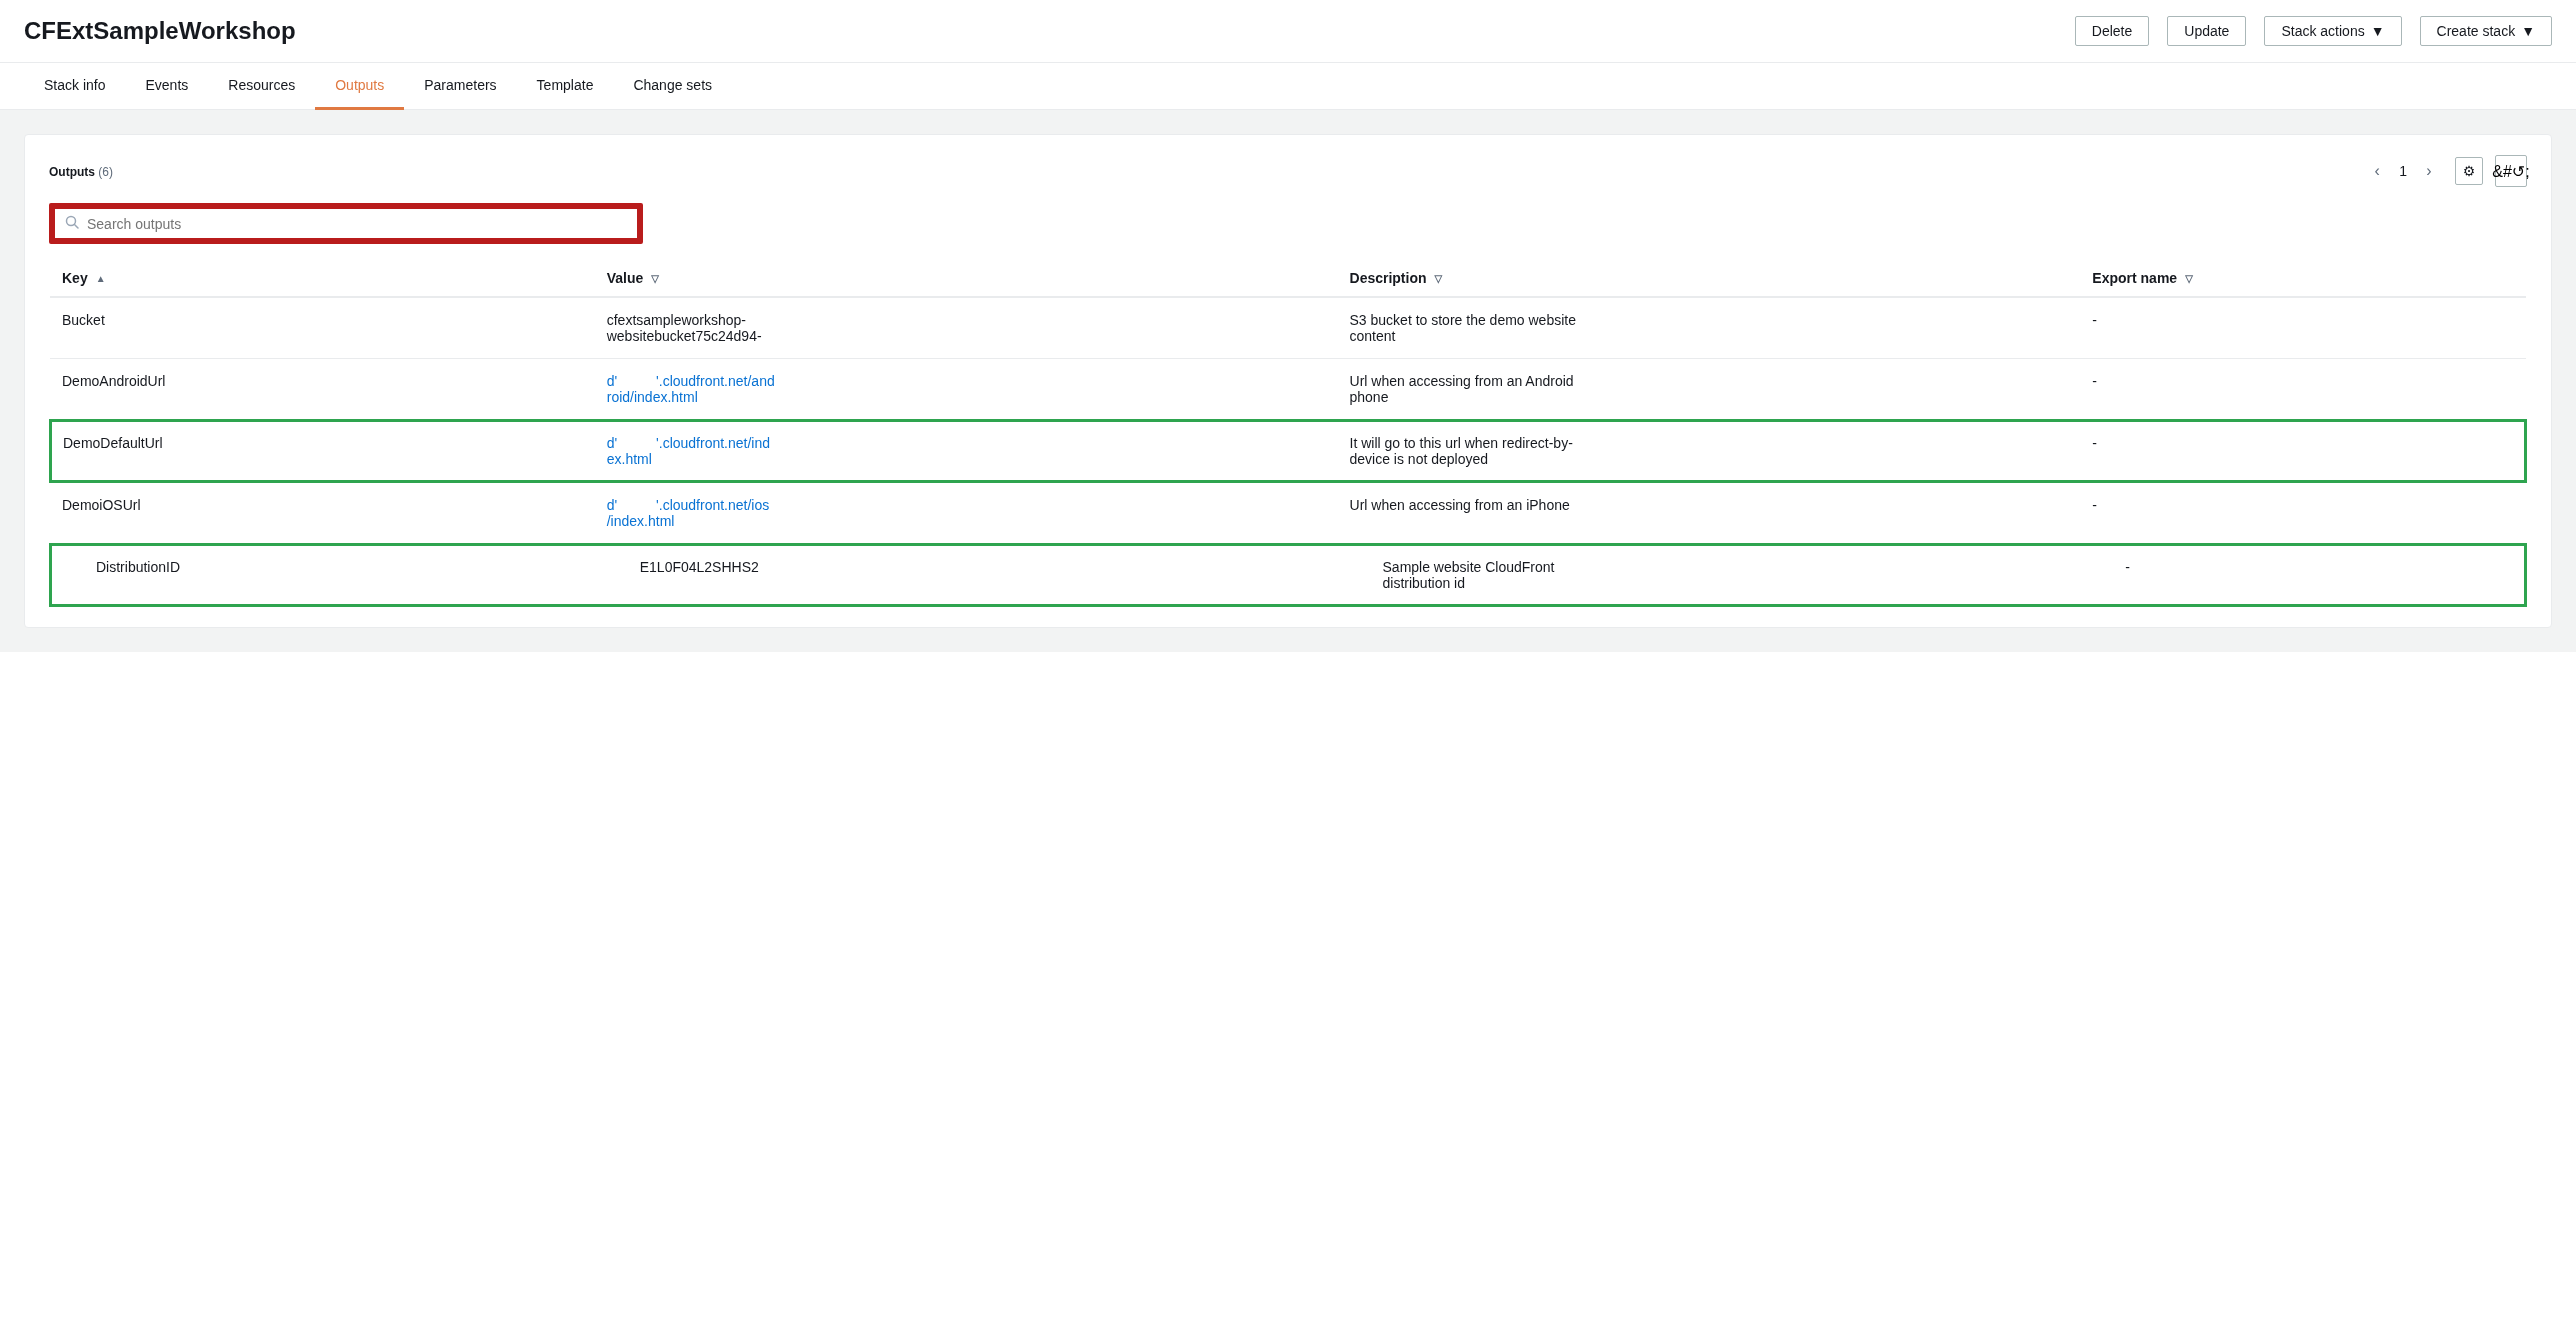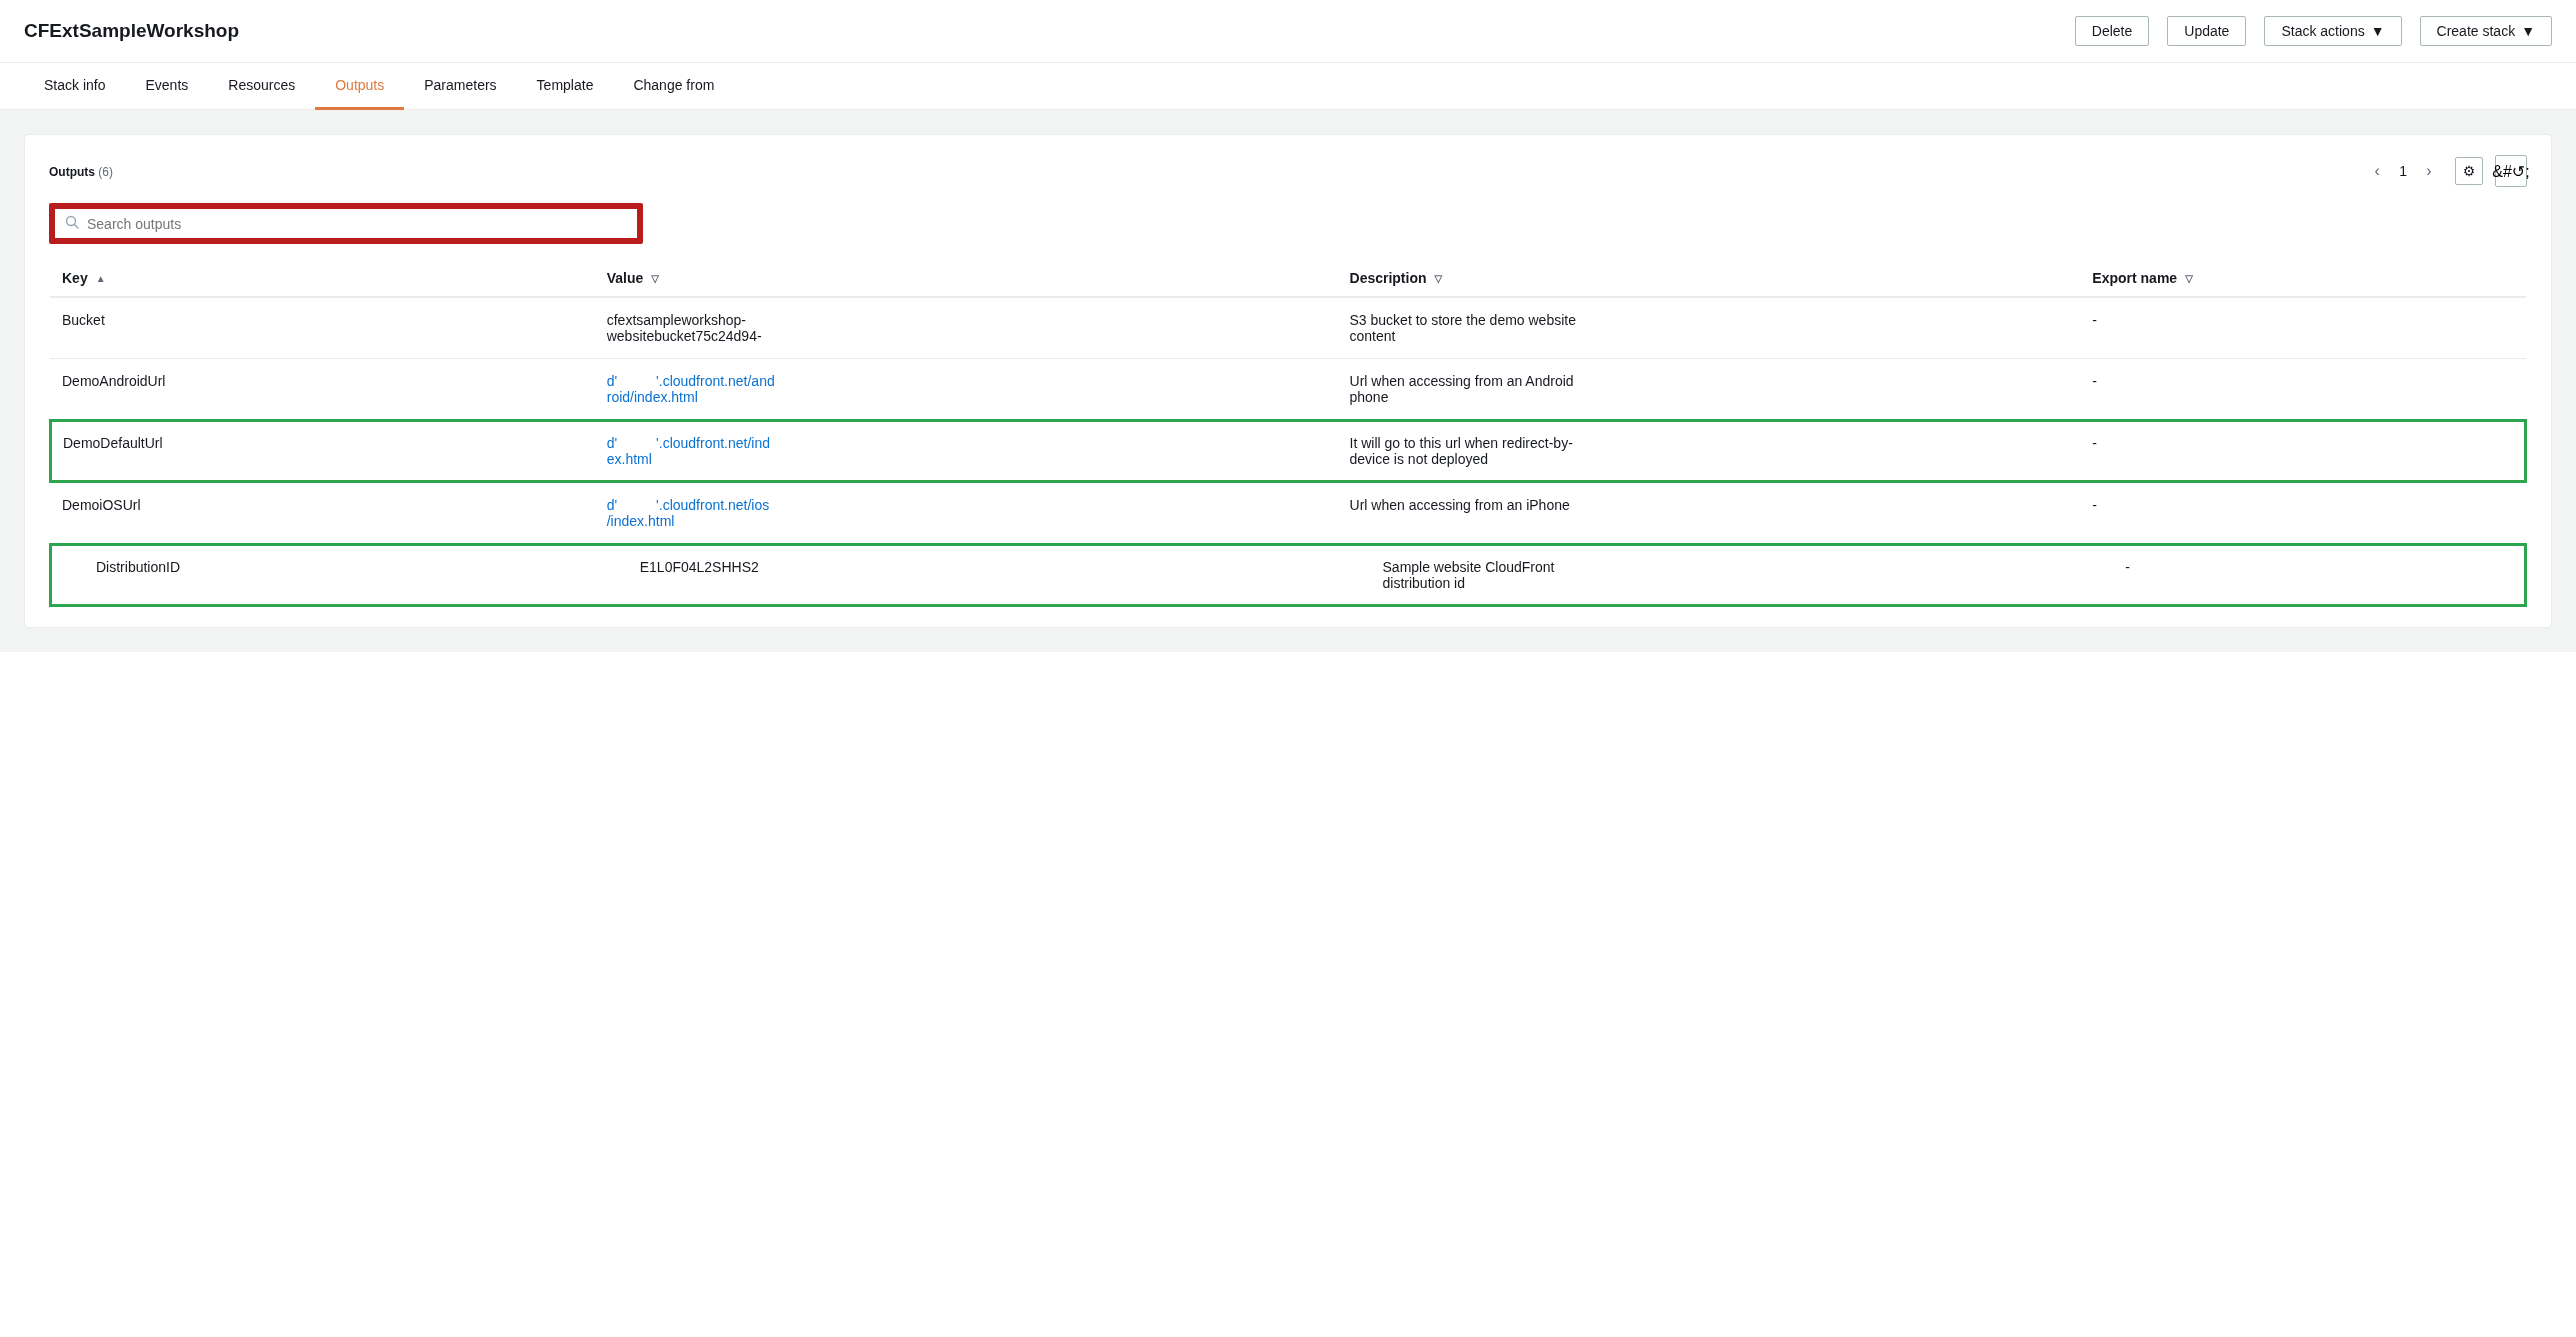--- a/index.html
+++ b/index.html
@@ -17,21 +17,21 @@
     
     .header {
       display: flex;
       align-items: center;
       justify-content: space-between;
       padding: 16px 24px;
       background: #fff;
       border-bottom: 1px solid #e9ebed;
     }
     .header-title {
-      font-size: 19px;
+      font-size: 24px;
       font-weight: 700;
       color: #16191f;
     }
     .header-actions {
       display: flex;
       gap: 18px;
       align-items: center;
     }
     .btn {
       padding: 6px 16px;
@@ -229,21 +229,21 @@
     </div>
   </div>
 
   <div class="tabs">
     <a class="tab">Stack info</a>
     <a class="tab">Events</a>
     <a class="tab">Resources</a>
     <a class="tab active">Outputs</a>
     <a class="tab">Parameters</a>
     <a class="tab">Template</a>
-    <a class="tab">Change from</a>
+    <a class="tab">Change sets</a>
   </div>
 
   <div class="main-content">
     <div class="panel">
 
       <div class="panel-header">
         <div>
           <span class="panel-title">
             <span>Outputs</span>
             <span class="count">(6)</span>

